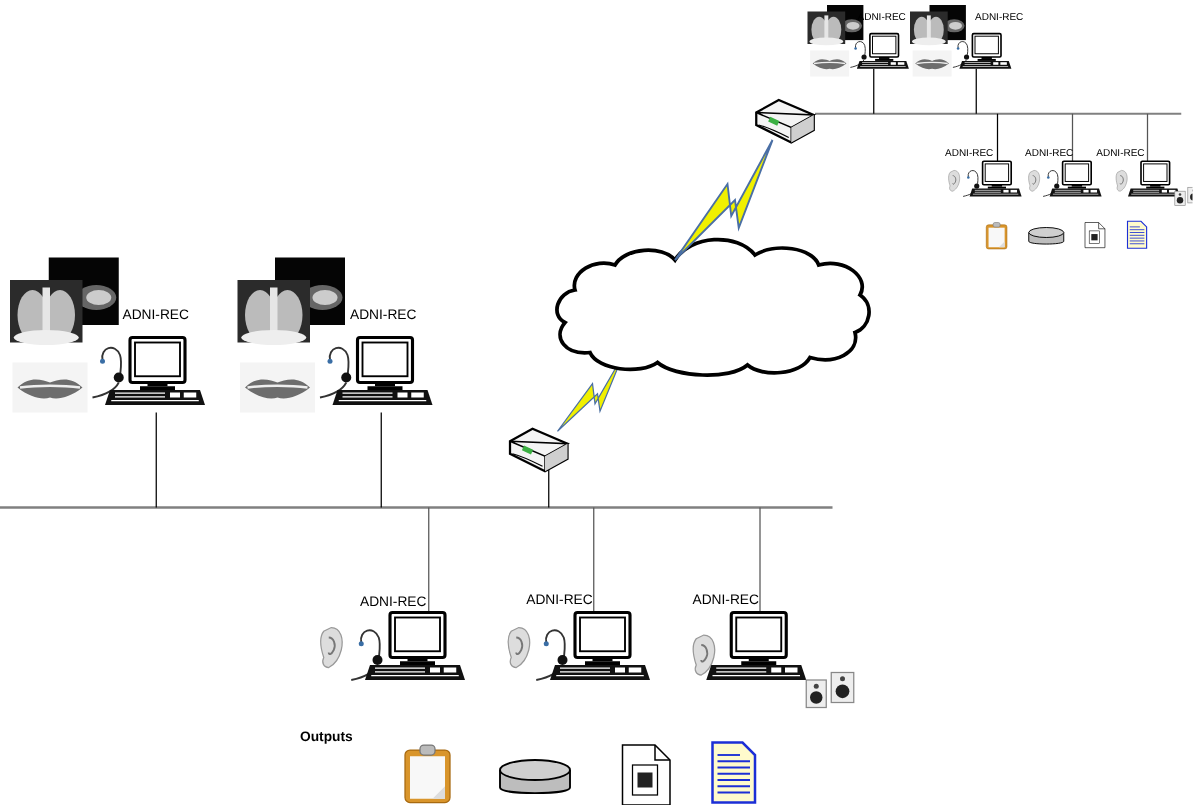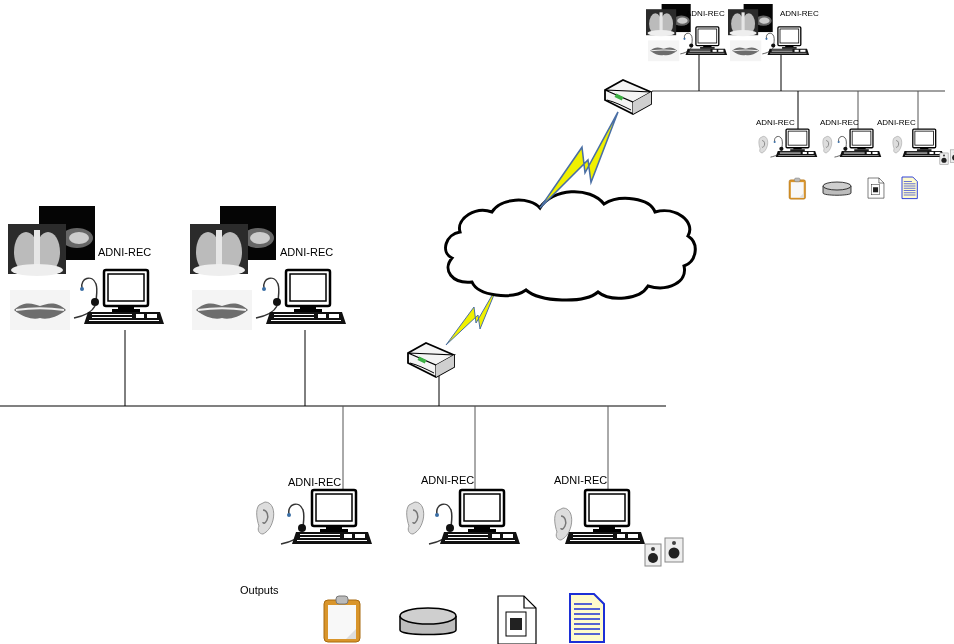--- a/index.html
+++ b/index.html
@@ -1,21 +1,21 @@
 <!DOCTYPE html>
 <html><head>
   <meta charset="utf-8">
   <style>
     html, body { margin: 0; padding: 0; background: #ffffff; }
     body { width: 954px; height: 644px; position: relative; overflow: hidden; font-family: "Liberation Sans", sans-serif; }
     #diagram { position: absolute; left: 0; top: 0; width: 954px; height: 644px; }
     .lbl { position: absolute; font-family: "Liberation Sans", sans-serif; color: #000; white-space: nowrap; text-align: right; }
     .lbl-lg { font-size: 11px; }
     .lbl-sm { font-size: 8px; }
-    .outputs-title { position: absolute; left: 240px; top: 584px; font-size: 11px; font-weight: normal; font-family: "Liberation Sans", sans-serif; }
+    .outputs-title { position: absolute; left: 240px; top: 584px; font-size: 11px; font-weight: bold; font-family: "Liberation Sans", sans-serif; }
   </style>
 </head>
 <body>
 
 <svg id="diagram" width="954" height="644" viewBox="0 0 954 644" xmlns="http://www.w3.org/2000/svg">
   <defs>
 
     <g id="computer">
       <rect x="20" y="0" width="44" height="36" rx="2" fill="#ffffff" stroke="#000" stroke-width="2.5"></rect>
       <rect x="24" y="4" width="36" height="27" fill="#ffffff" stroke="#000" stroke-width="1.5"></rect>

